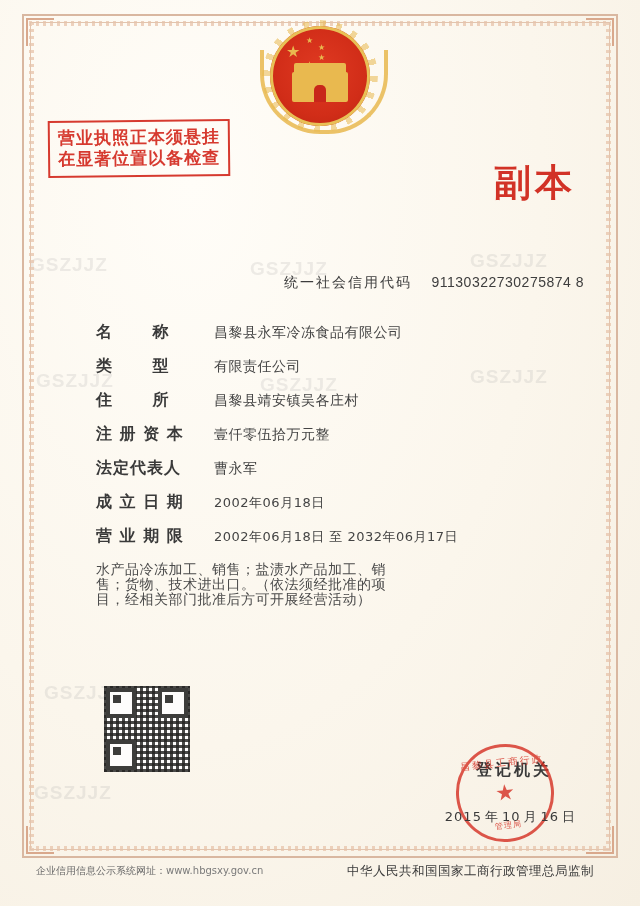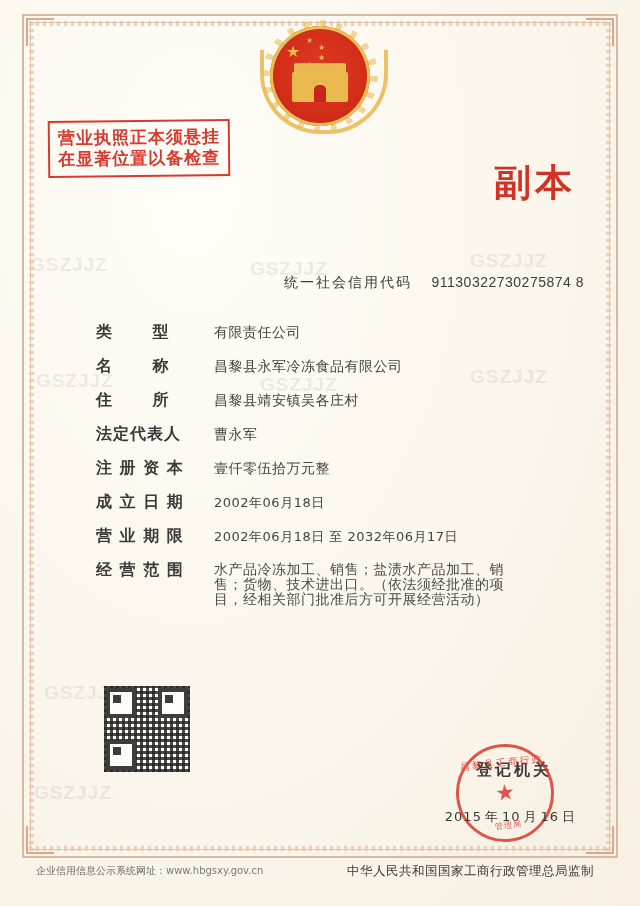--- a/index.html
+++ b/index.html
@@ -413,49 +413,48 @@
   <div class="copy-mark">副本</div>
 
 
   <div class="credit-code">
     <span class="label">统一社会信用代码</span>
     <span class="value">91130322730275874 8</span>
   </div>
 
   <div class="fields">
     <div class="field">
+      <div class="lbl">名      称</div>
+      <div class="val">昌黎县永军冷冻食品有限公司</div>
+    </div>
+    <div class="field">
       <div class="lbl">类      型</div>
       <div class="val">有限责任公司</div>
     </div>
     <div class="field">
-      <div class="lbl">名      称</div>
-      <div class="val">昌黎县永军冷冻食品有限公司</div>
-    </div>
-    <div class="field">
       <div class="lbl">住      所</div>
       <div class="val">昌黎县靖安镇吴各庄村</div>
     </div>
     <div class="field">
+      <div class="lbl">注 册 资 本</div>
+      <div class="val">壹仟零伍拾万元整</div>
+    </div>
+    <div class="field">
       <div class="lbl">法定代表人</div>
       <div class="val">曹永军</div>
     </div>
     <div class="field">
-      <div class="lbl">注 册 资 本</div>
-      <div class="val">壹仟零伍拾万元整</div>
-    </div>
-    <div class="field">
       <div class="lbl">成 立 日 期</div>
       <div class="val date">2002年06月18日</div>
     </div>
     <div class="field">
       <div class="lbl">营 业 期 限</div>
       <div class="val date">2002年06月18日  至  2032年06月17日</div>
     </div>
     <div class="field">
-      <div class="lbl">经 营 范 围</div>
       <div class="val small">水产品冷冻加工、销售；盐渍水产品加工、销售；货物、技术进出口。（依法须经批准的项目，经相关部门批准后方可开展经营活动）</div>
     </div>
   </div>
 
   <div class="qr">
     <div class="fm a">
         <i></i>
       </div>
     <div class="fm b">
         <i></i>

